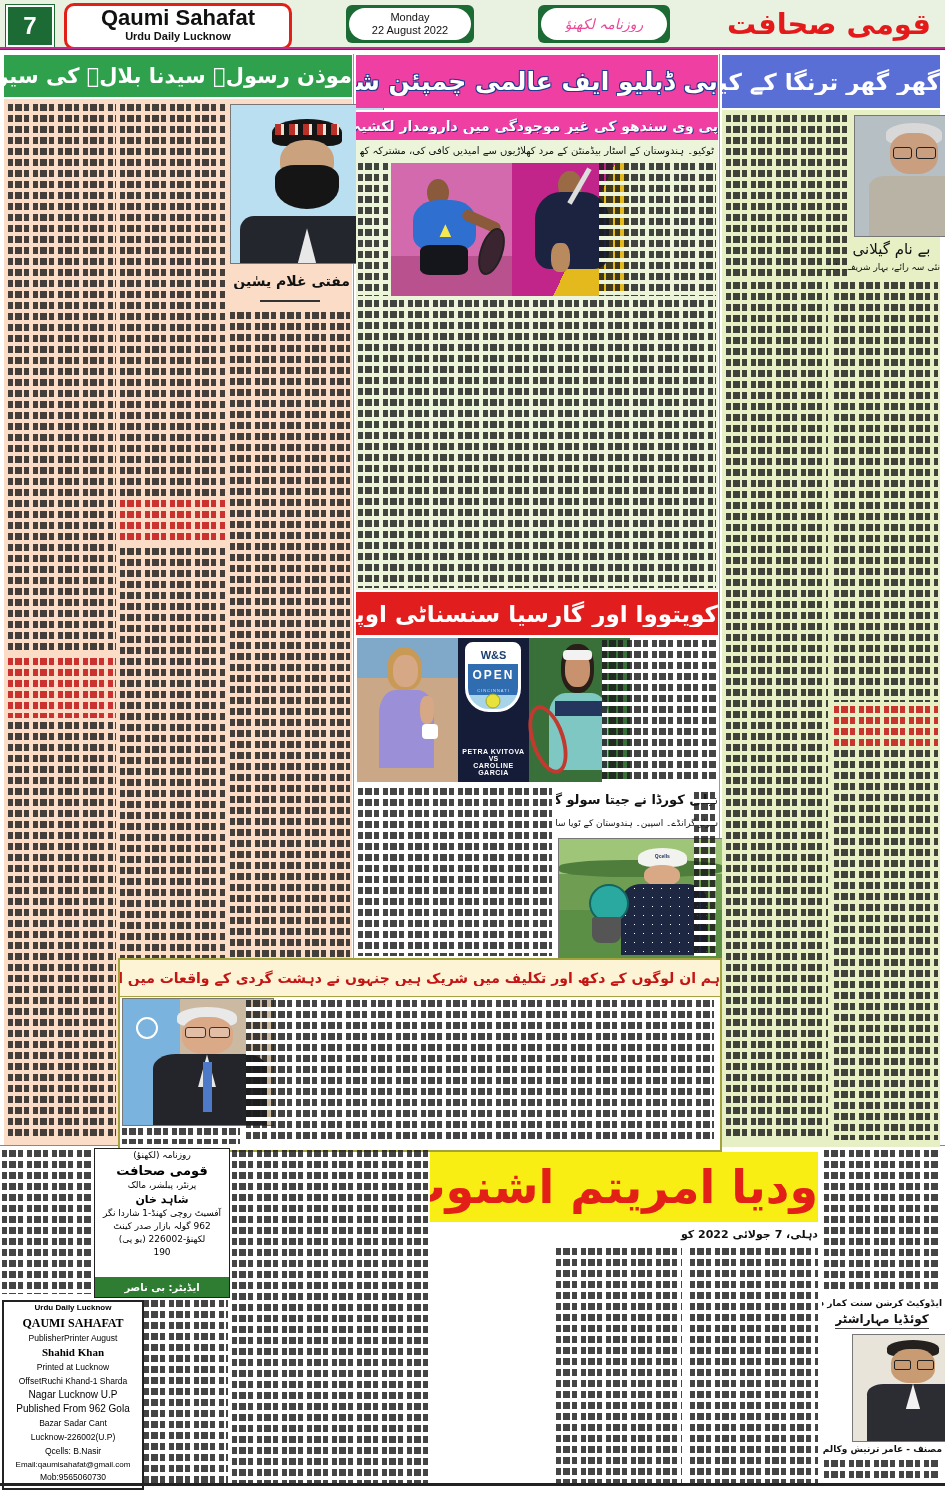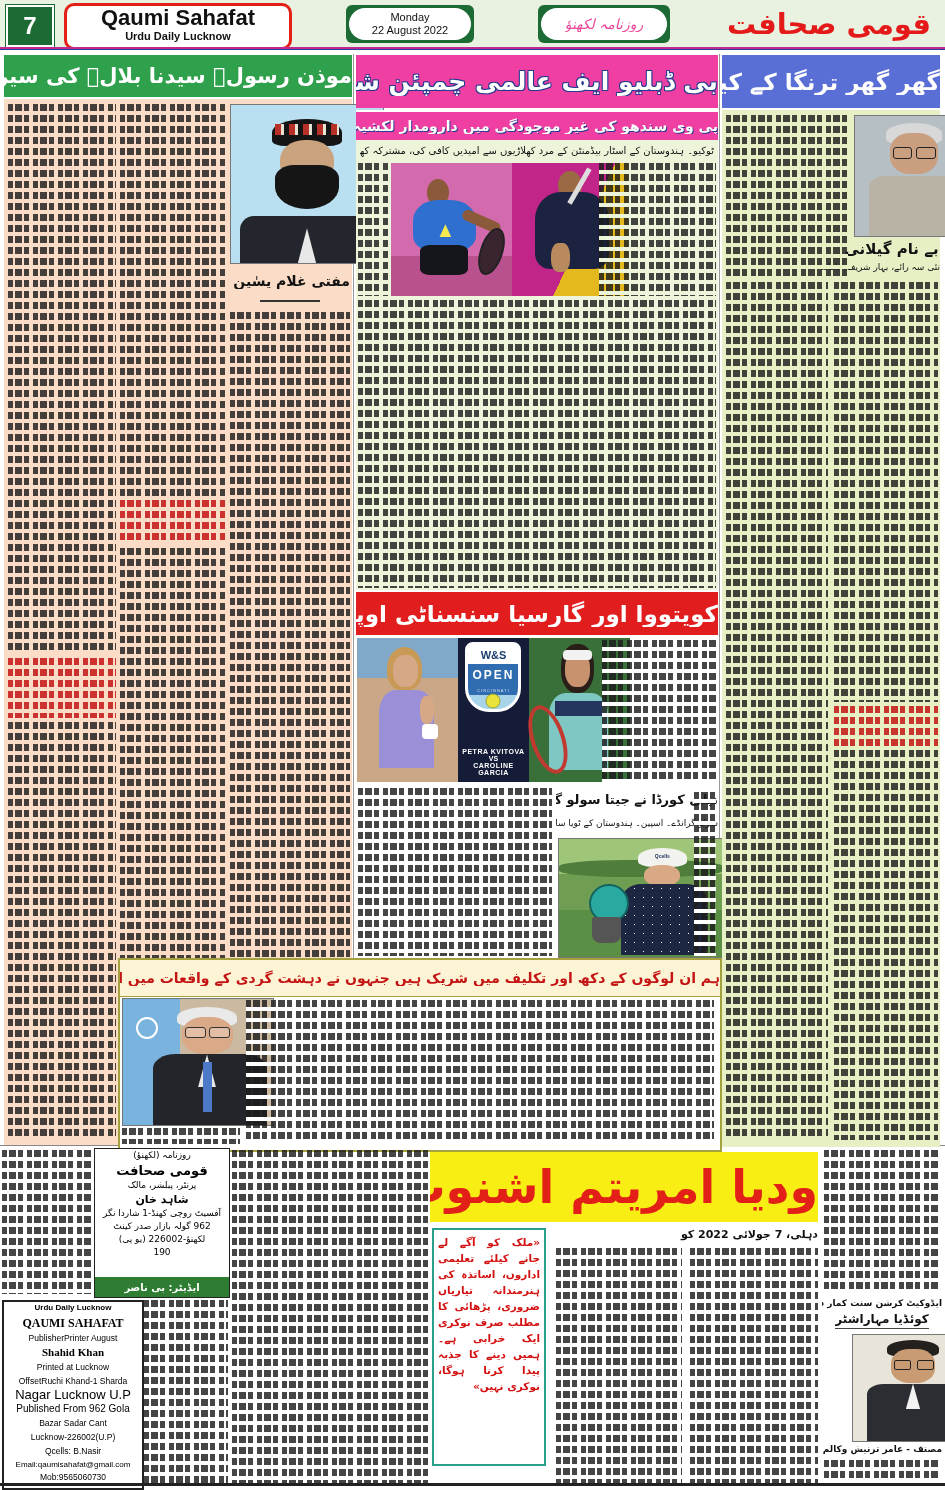--- a/index.html
+++ b/index.html
@@ -202,21 +202,21 @@
   <div class="abs" style="left:722px;top:110px;width:218px;height:1037px;background:#e6f0c4;"></div>
 
   <div class="photo" style="left:854px;top:115px;width:86px;height:120px;background:#b6bfc4;">
     <div style="position:absolute;left:26%;top:6%;width:48%;height:18%;background:#d8d8d8;border-radius:50% 50% 30% 30%;"></div>
     <div style="position:absolute;left:30%;top:14%;width:40%;height:34%;background:#c99f80;border-radius:42%;"></div>
     <div style="position:absolute;left:32%;top:26%;width:15%;height:8%;border:1px solid #222;border-radius:3px;"></div>
     <div style="position:absolute;left:52%;top:26%;width:15%;height:8%;border:1px solid #222;border-radius:3px;"></div>
     <div style="position:absolute;left:12%;top:50%;width:76%;height:50%;background:#b9b3a6;border-radius:18% 18% 0 0;"></div>
   </div>
   <div class="abs ctr" style="left:843px;top:237px;width:97px;height:24px;">
-    <span class="ur nowrap" style="font-weight:bold;font-size:15px;color:#111;">بے نام گیلانی</span>
+    <span class="ur nowrap" style="font-weight:normal;font-size:15px;color:#111;">بے نام گیلانی</span>
   </div>
   <div class="abs ur nowrap" style="left:820px;top:262px;width:120px;height:13px;font-size:9px;color:#111;text-align:center;">نئی سہ رائے، بہار شریف، ناماندہ</div>
 
   <div class="sim p-lime" style="left:726px;top:115px;width:122px;height:162px;"></div>
   <div class="sim p-lime" style="left:726px;top:282px;width:102px;height:858px;"></div>
   <div class="sim p-lime" style="left:834px;top:282px;width:104px;height:420px;"></div>
   <div class="sim p-lime ink-red" style="left:834px;top:706px;width:104px;height:40px;"></div>
   <div class="sim p-lime" style="left:834px;top:750px;width:104px;height:390px;"></div>
 
   <div class="sim p-white" style="left:2px;top:1150px;width:90px;height:144px;"></div>
@@ -233,39 +233,36 @@
     <div class="ur nowrap ctr" style="position:absolute;left:0;bottom:0;width:100%;height:20px;background:#2e7d32;color:#fff;font-size:10px;font-weight:bold;">ایڈیٹر: بی ناصر</div>
   </div>
 
   <div class="abs" style="left:2px;top:1300px;width:138px;height:186px;border:2px solid #222;background:#fff;text-align:center;">
     <div class="en nowrap" style="font-size:8px;line-height:12px;font-weight:bold;">Urdu Daily Lucknow</div>
     <div class="en nowrap" style="font-family:'Liberation Serif','DejaVu Serif',serif;font-size:12px;line-height:18px;font-weight:bold;">QAUMI SAHAFAT</div>
     <div class="en nowrap" style="font-size:8.5px;line-height:13px;">PublisherPrinter August</div>
     <div class="en nowrap" style="font-family:'Liberation Serif','DejaVu Serif',serif;font-size:11px;line-height:15px;font-weight:bold;">Shahid Khan</div>
     <div class="en nowrap" style="font-size:8.5px;line-height:14px;">Printed at Lucknow</div>
     <div class="en nowrap" style="font-size:8.5px;line-height:14px;">OffsetRuchi Khand-1 Sharda</div>
-    <div class="en nowrap" style="font-size:13px;line-height:14px;">Nagar Lucknow U.P</div>
+    <div class="en nowrap" style="font-size:10px;line-height:14px;">Nagar Lucknow U.P</div>
     <div class="en nowrap" style="font-size:10px;line-height:14px;">Published From 962 Gola</div>
     <div class="en nowrap" style="font-size:8.5px;line-height:14px;">Bazar Sadar Cant</div>
     <div class="en nowrap" style="font-size:8.5px;line-height:14px;">Lucknow-226002(U.P)</div>
     <div class="en nowrap" style="font-size:8.5px;line-height:14px;">Qcells: B.Nasir</div>
     <div class="en nowrap" style="font-size:8px;line-height:13px;">Email:qaumisahafat@gmail.com</div>
     <div class="en nowrap" style="font-size:8.5px;line-height:13px;">Mob:9565060730</div>
   </div>
   <div class="sim p-white" style="left:144px;top:1300px;width:84px;height:184px;"></div>
 
   <div class="sim p-white" style="left:232px;top:1150px;width:196px;height:334px;"></div>
 
   <div class="abs ctr" style="left:430px;top:1152px;width:388px;height:70px;background:#f8ee14;">
     <span class="ur nowrap" style="color:#e32017;font-weight:bold;font-size:46px;">ودیا امریتم اشنوٹ</span>
   </div>
 
-  <div class="abs ur" style="left:432px;top:1228px;width:114px;height:238px;border:2px solid #28a08c;background:#fff;padding:4px;box-sizing:border-box;">
-    <span style="color:#d41111;font-size:10.5px;line-height:16px;font-weight:bold;display:block;text-align:justify;">«ملک کو آگے لے جانے کیلئے تعلیمی اداروں، اساتذہ کی ہنرمندانہ تیاریاں ضروری، پڑھائی کا مطلب صرف نوکری ایک خرابی ہے۔ ہمیں دینے کا جذبہ پیدا کرنا ہوگا، نوکری نہیں»</span>
-  </div>
 
   <div class="abs ur nowrap" style="left:556px;top:1228px;width:262px;height:15px;font-size:11px;font-weight:bold;color:#111;">دہلی، 7 جولائی 2022 کو</div>
   <div class="sim p-white" style="left:556px;top:1248px;width:126px;height:236px;"></div>
   <div class="sim p-white" style="left:690px;top:1248px;width:128px;height:236px;"></div>
 
   <div class="sim p-white" style="left:824px;top:1150px;width:116px;height:142px;"></div>
 
   <div class="abs" style="left:822px;top:1296px;width:120px;height:36px;text-align:center;">
     <div class="ur nowrap" style="font-size:9px;line-height:14px;font-weight:bold;color:#111;">ایڈوکیٹ کرشن سنت کمار داس جمہانی</div>
     <div class="ur nowrap" style="font-size:12px;line-height:18px;font-weight:bold;color:#111;border-bottom:1px solid #444;display:inline-block;">کوئڈیا مہاراشٹر</div>

